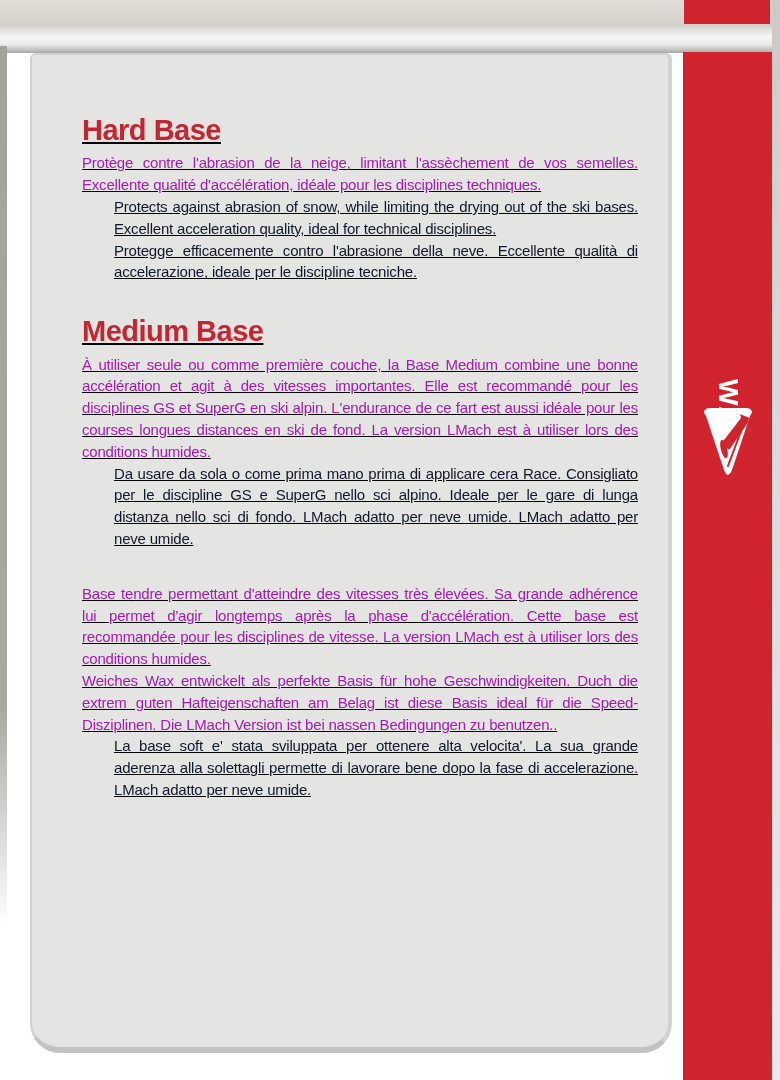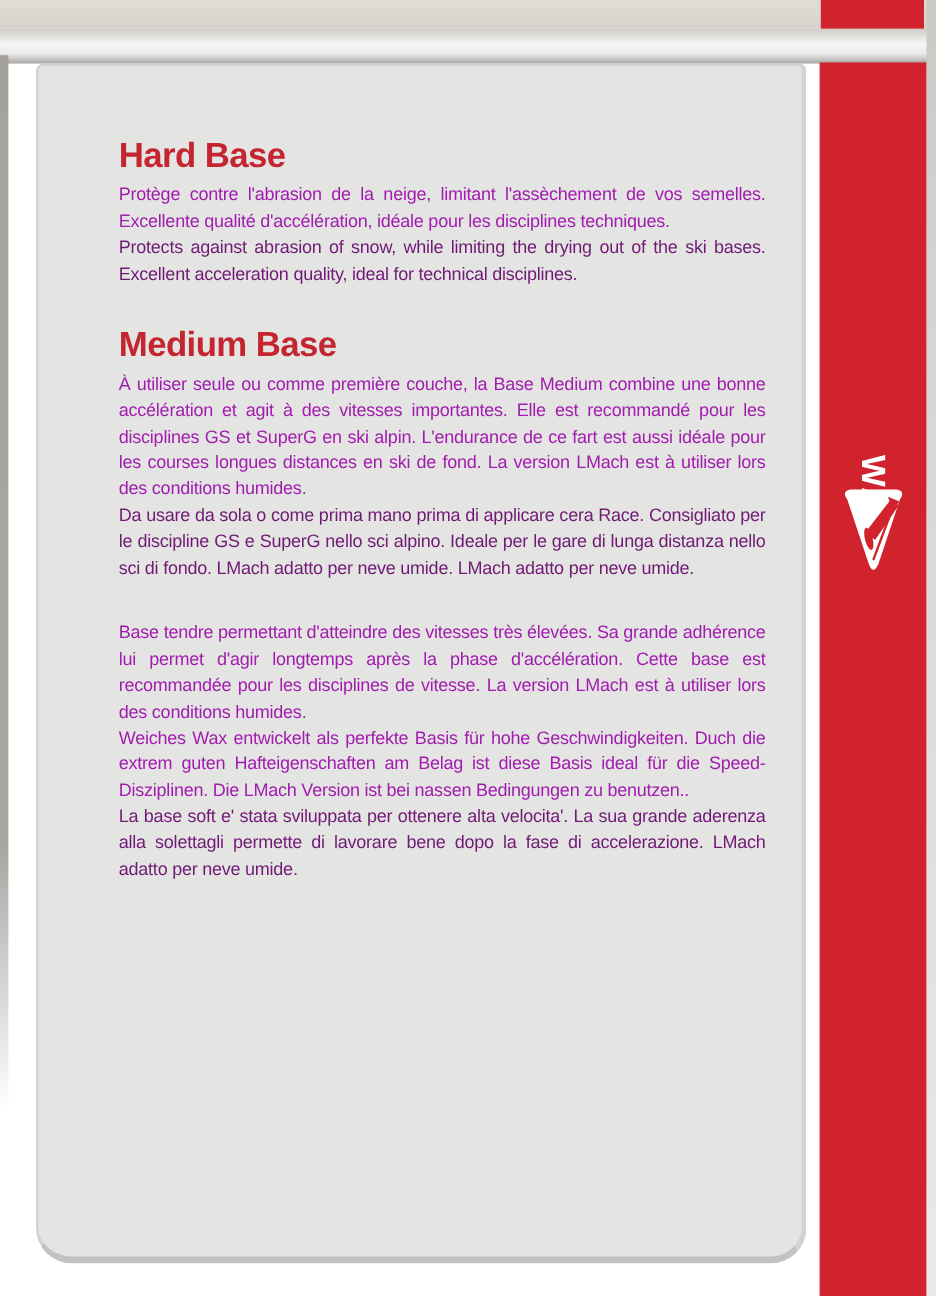--- a/index.html
+++ b/index.html
@@ -41,21 +41,22 @@
 
   
   .panel {
     position: absolute; left: 30px; top: 53px; width: 642px; height: 1000px;
     box-sizing: border-box;
     background: #e4e4e3;
     border: 2px solid #d3d2d0;
     border-right-width: 4px;
     border-bottom: 6px solid #c3c2c0;
     border-radius: 6px 6px 30px 30px;
-    padding: 60px 30px 0 67px;
+    padding: 60px 30px 0 50px;
+    text-decoration: underline;
   }
 
   .section { margin: 0; }
   .section + .section { margin-top: 33px; }
 
   .section-title {
     margin: 0 0 7px 0;
     font-weight: bold;
     font-size: 29px;
     line-height: 1.05;
@@ -64,21 +65,21 @@
   }
 
   .section p {
     margin: 0;
     font-size: 15px;
     line-height: 21.8px;
     letter-spacing: -0.2px;
     text-align: justify;
     color: #a21caf;
   }
-  .section p.t-red { color: #701a75; }
+  .section p.t-red { color: #0f172a; margin-left: 32px; }
 
   
   .red-bar {
     position: absolute; left: 683px; top: 52px; width: 89px; height: 1028px;
     background: #d1232e;
   }
   .wax-label {
     position: absolute; top: 334px; left: 0; width: 89px; height: 56px;
     display: flex; align-items: center; justify-content: center;
     color: #ffffff;
@@ -100,20 +101,21 @@
 <div class="page-edge-band"></div>
 <div class="left-strip"></div>
 <div class="right-strip"></div>
 
 <div class="panel">
 
   <section class="section">
     <h2 class="section-title">Hard Base</h2>
     <p class="t-black">Protège contre l'abrasion de la neige, limitant l'assèchement de vos semelles. Excellente qualité d'accélération, idéale pour les disciplines techniques.</p>
     <p class="t-red">Protects against abrasion of snow, while limiting the drying out of the ski bases. Excellent acceleration quality, ideal for technical disciplines.</p>
+    <p class="t-red">Protegge efficacemente contro l'abrasione della neve. Eccellente qualità di accelerazione, ideale per le discipline tecniche.</p>
   </section>
 
   <section class="section">
     <h2 class="section-title">Medium Base</h2>
     <p class="t-black">À utiliser seule ou comme première couche, la Base Medium combine une bonne accélération et agit à des vitesses importantes. Elle est recommandé pour les disciplines GS et SuperG en ski alpin. L'endurance de ce fart est aussi idéale pour les courses longues distances en ski de fond. La version LMach est à utiliser lors des conditions humides.</p>
     <p class="t-red">Da usare da sola o come prima mano prima di applicare cera Race. Consigliato per le discipline GS e SuperG nello sci alpino. Ideale per le gare di lunga distanza nello sci di fondo. LMach adatto per neve umide. LMach adatto per neve umide.</p>
   </section>
 
   <section class="section">
     <p class="t-black">Base tendre permettant d'atteindre des vitesses très élevées. Sa grande adhérence lui permet d'agir longtemps après la phase d'accélération. Cette base est recommandée pour les disciplines de vitesse. La version LMach est à utiliser lors des conditions humides.</p>

